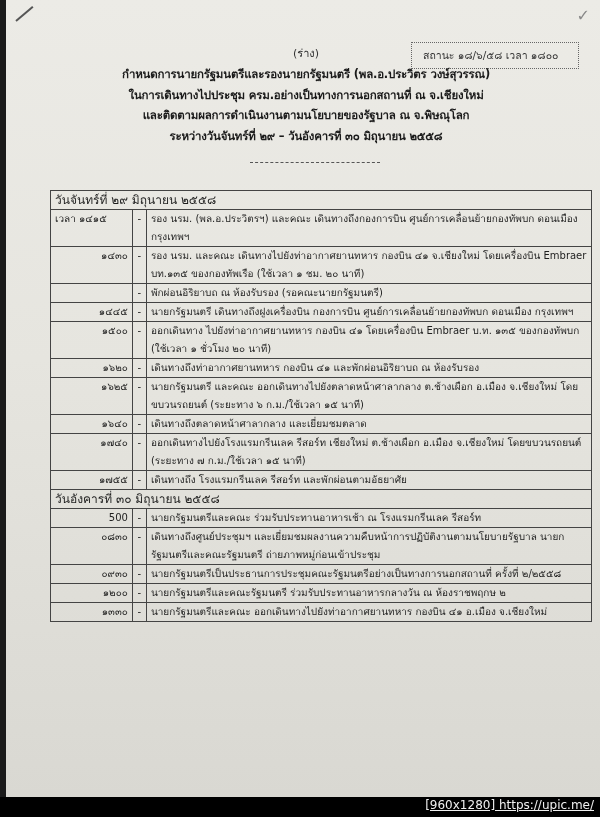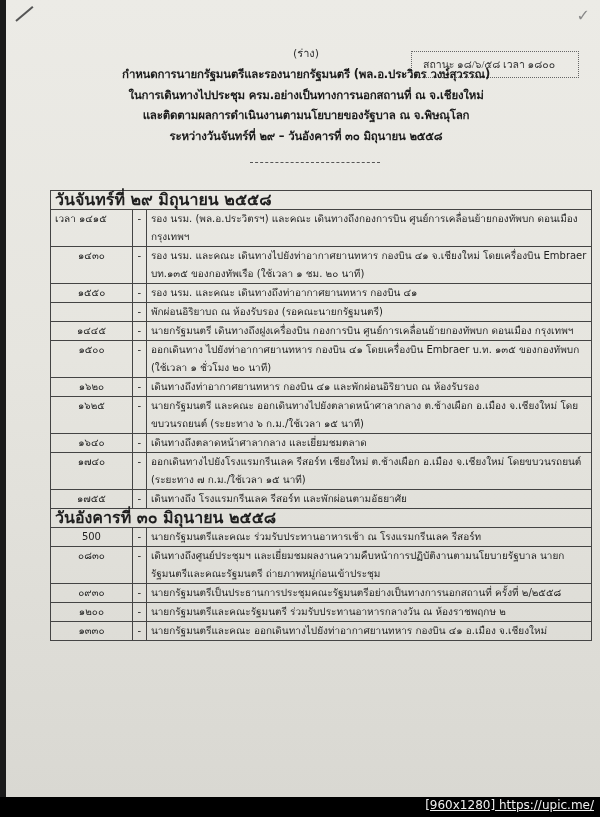--- a/index.html
+++ b/index.html
@@ -13,36 +13,36 @@
     .mark-left {
       position: absolute; left: 10px; top: 4px; width: 22px; height: 2px;
       background: #555; transform: rotate(-40deg); transform-origin: left center;
       top: 20px;
     }
     .mark-right {
       position: absolute; right: 10px; top: 6px; font-size: 16px; color: #888;
       font-family: "DejaVu Sans", sans-serif;
     }
     .status-box {
-      position: absolute; left: 405px; top: 51px; width: 168px; height: 27px;
+      position: absolute; left: 405px; top: 42px; width: 168px; height: 27px;
       border: 1px dotted #666; font-size: 10.5px; color: #333;
-      display: flex; align-items: center; padding-left: 11px; font-family: Liberation Serif, serif;
+      display: flex; align-items: center; padding-left: 11px;
     }
     .draft { position: absolute; left: 0; width: 600px; top: 44px; text-align: center; font-size: 11px; color: #333; }
     .titles { position: absolute; left: 0; width: 600px; top: 64px; text-align: center; }
     .titles div { font-size: 11.5px; font-weight: bold; line-height: 20.5px; color: #1a1a1a; letter-spacing: -0.2px; }
     .rule { position: absolute; left: 244px; top: 162px; width: 130px; border-top: 1px dashed #555; }
 
     table.sched {
       position: absolute; left: 44px; top: 190px; width: 542px;
       border-collapse: collapse; font-size: 10px; color: #1e1e1e;
     }
     table.sched td { border: 1px solid #444; padding: 0 4px; vertical-align: top; line-height: 18px; }
-    td.day { font-weight: bold; font-size: 16px; padding-top: 1px; padding-bottom: 1px; }
-    td.time { width: 82px; text-align: center; padding-top: 1px; }
+    td.day { font-weight: normal; font-size: 12px; padding-top: 1px; padding-bottom: 1px; }
+    td.time { width: 82px; text-align: right; padding-top: 1px; }
     td.time.first { text-align: left; margin-left: 21px; }
     td.dash { width: 14px; text-align: center; padding: 1px 0 0 0; }
     td.desc { width: 446px; padding-top: 1px; padding-bottom: 1px; }
     tr.tall td { height: 36px; }
     tr.last td.desc { height: 54px; }
 
     .watermark-bar { position: absolute; left: 0; top: 797px; width: 600px; height: 20px; background: #000; }
     .watermark {
       position: absolute; right: 6px; top: 798px; color: #f0f0f0; font-size: 12px;
       font-family: "DejaVu Sans", sans-serif;
@@ -74,25 +74,20 @@
       </tr>
       <tr class="tall">
         <td class="time first">เวลา ๑๔๑๕</td>
         <td class="dash">-</td>
         <td class="desc">รอง นรม. (พล.อ.ประวิตรฯ) และคณะ เดินทางถึงกองการบิน ศูนย์การเคลื่อนย้ายกองทัพบก ดอนเมือง กรุงเทพฯ</td>
       </tr>
       <tr class="tall">
         <td class="time">๑๔๓๐</td>
         <td class="dash">-</td>
         <td class="desc">รอง นรม. และคณะ เดินทางไปยังท่าอากาศยานทหาร กองบิน ๔๑ จ.เชียงใหม่ โดยเครื่องบิน Embraer บท.๑๓๕ ของกองทัพเรือ (ใช้เวลา ๑ ชม. ๒๐ นาที)</td>
-      </tr>
-      <tr>
-        <td class="time">๑๕๕๐</td>
-        <td class="dash">-</td>
-        <td class="desc">รอง นรม. และคณะ เดินทางถึงท่าอากาศยานทหาร กองบิน ๔๑</td>
       </tr>
       <tr>
         <td class="time"></td>
         <td class="dash">-</td>
         <td class="desc">พักผ่อนอิริยาบถ ณ ห้องรับรอง (รอคณะนายกรัฐมนตรี)</td>
       </tr>
       <tr>
         <td class="time">๑๔๔๕</td>
         <td class="dash">-</td>
         <td class="desc">นายกรัฐมนตรี เดินทางถึงฝูงเครื่องบิน กองการบิน ศูนย์การเคลื่อนย้ายกองทัพบก ดอนเมือง กรุงเทพฯ</td>

